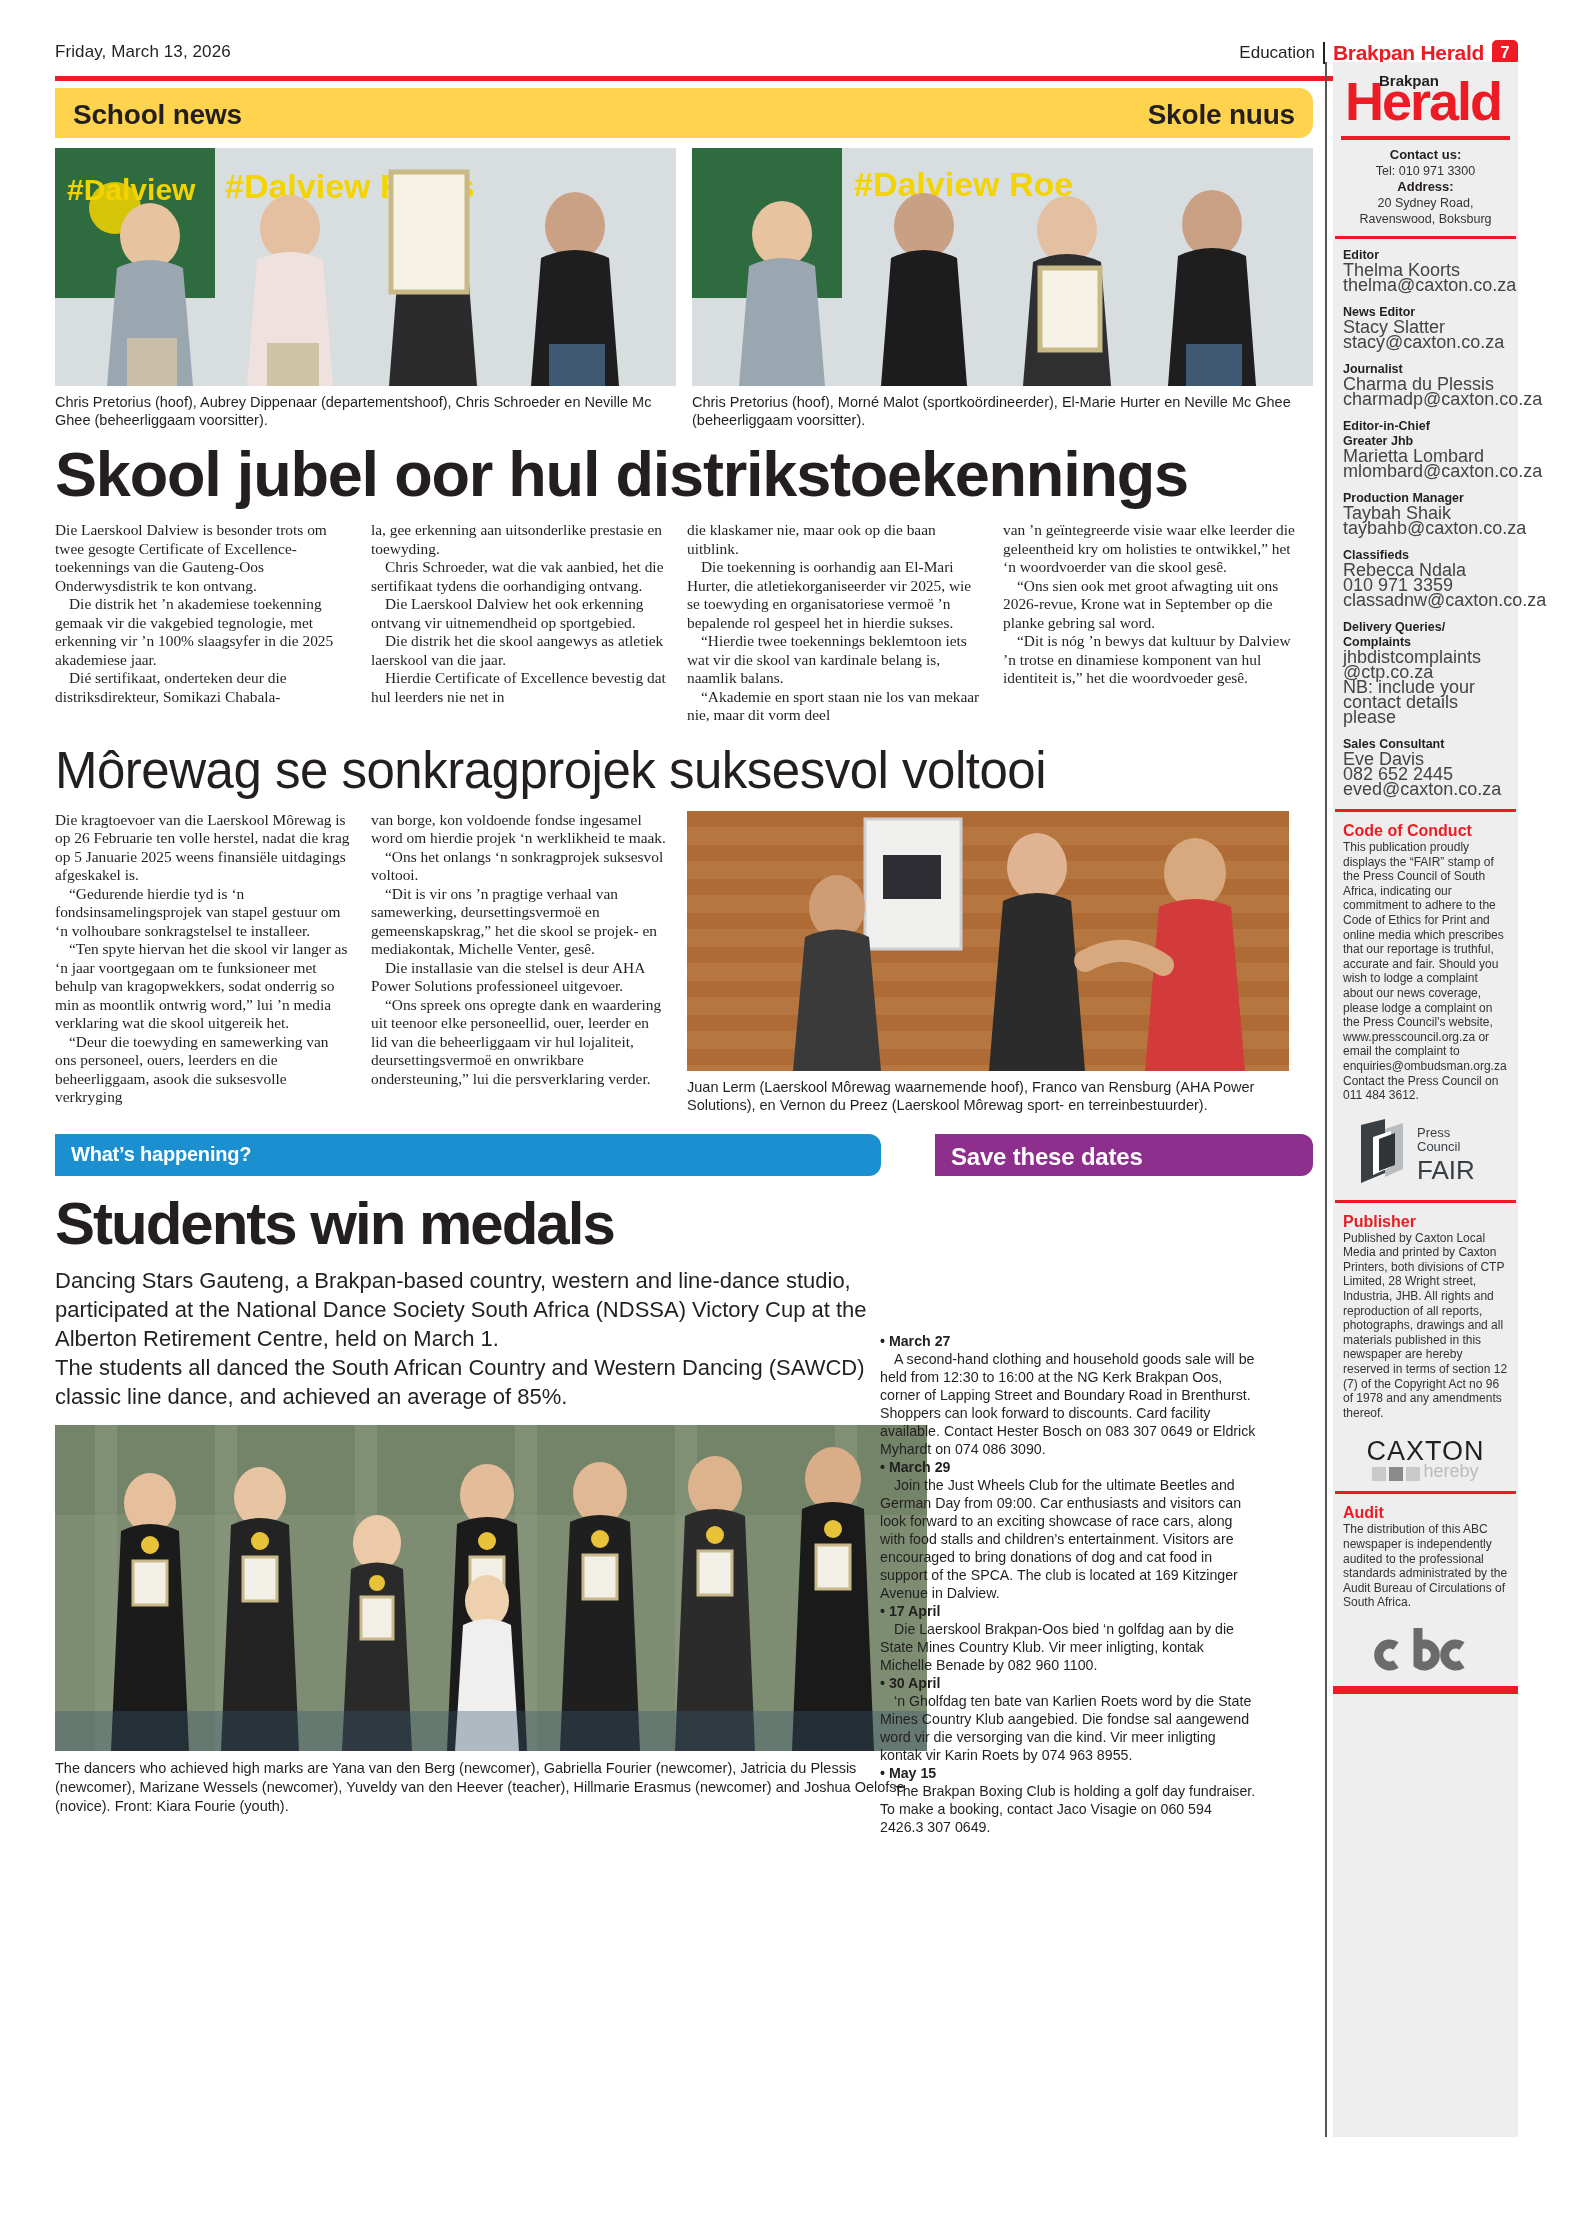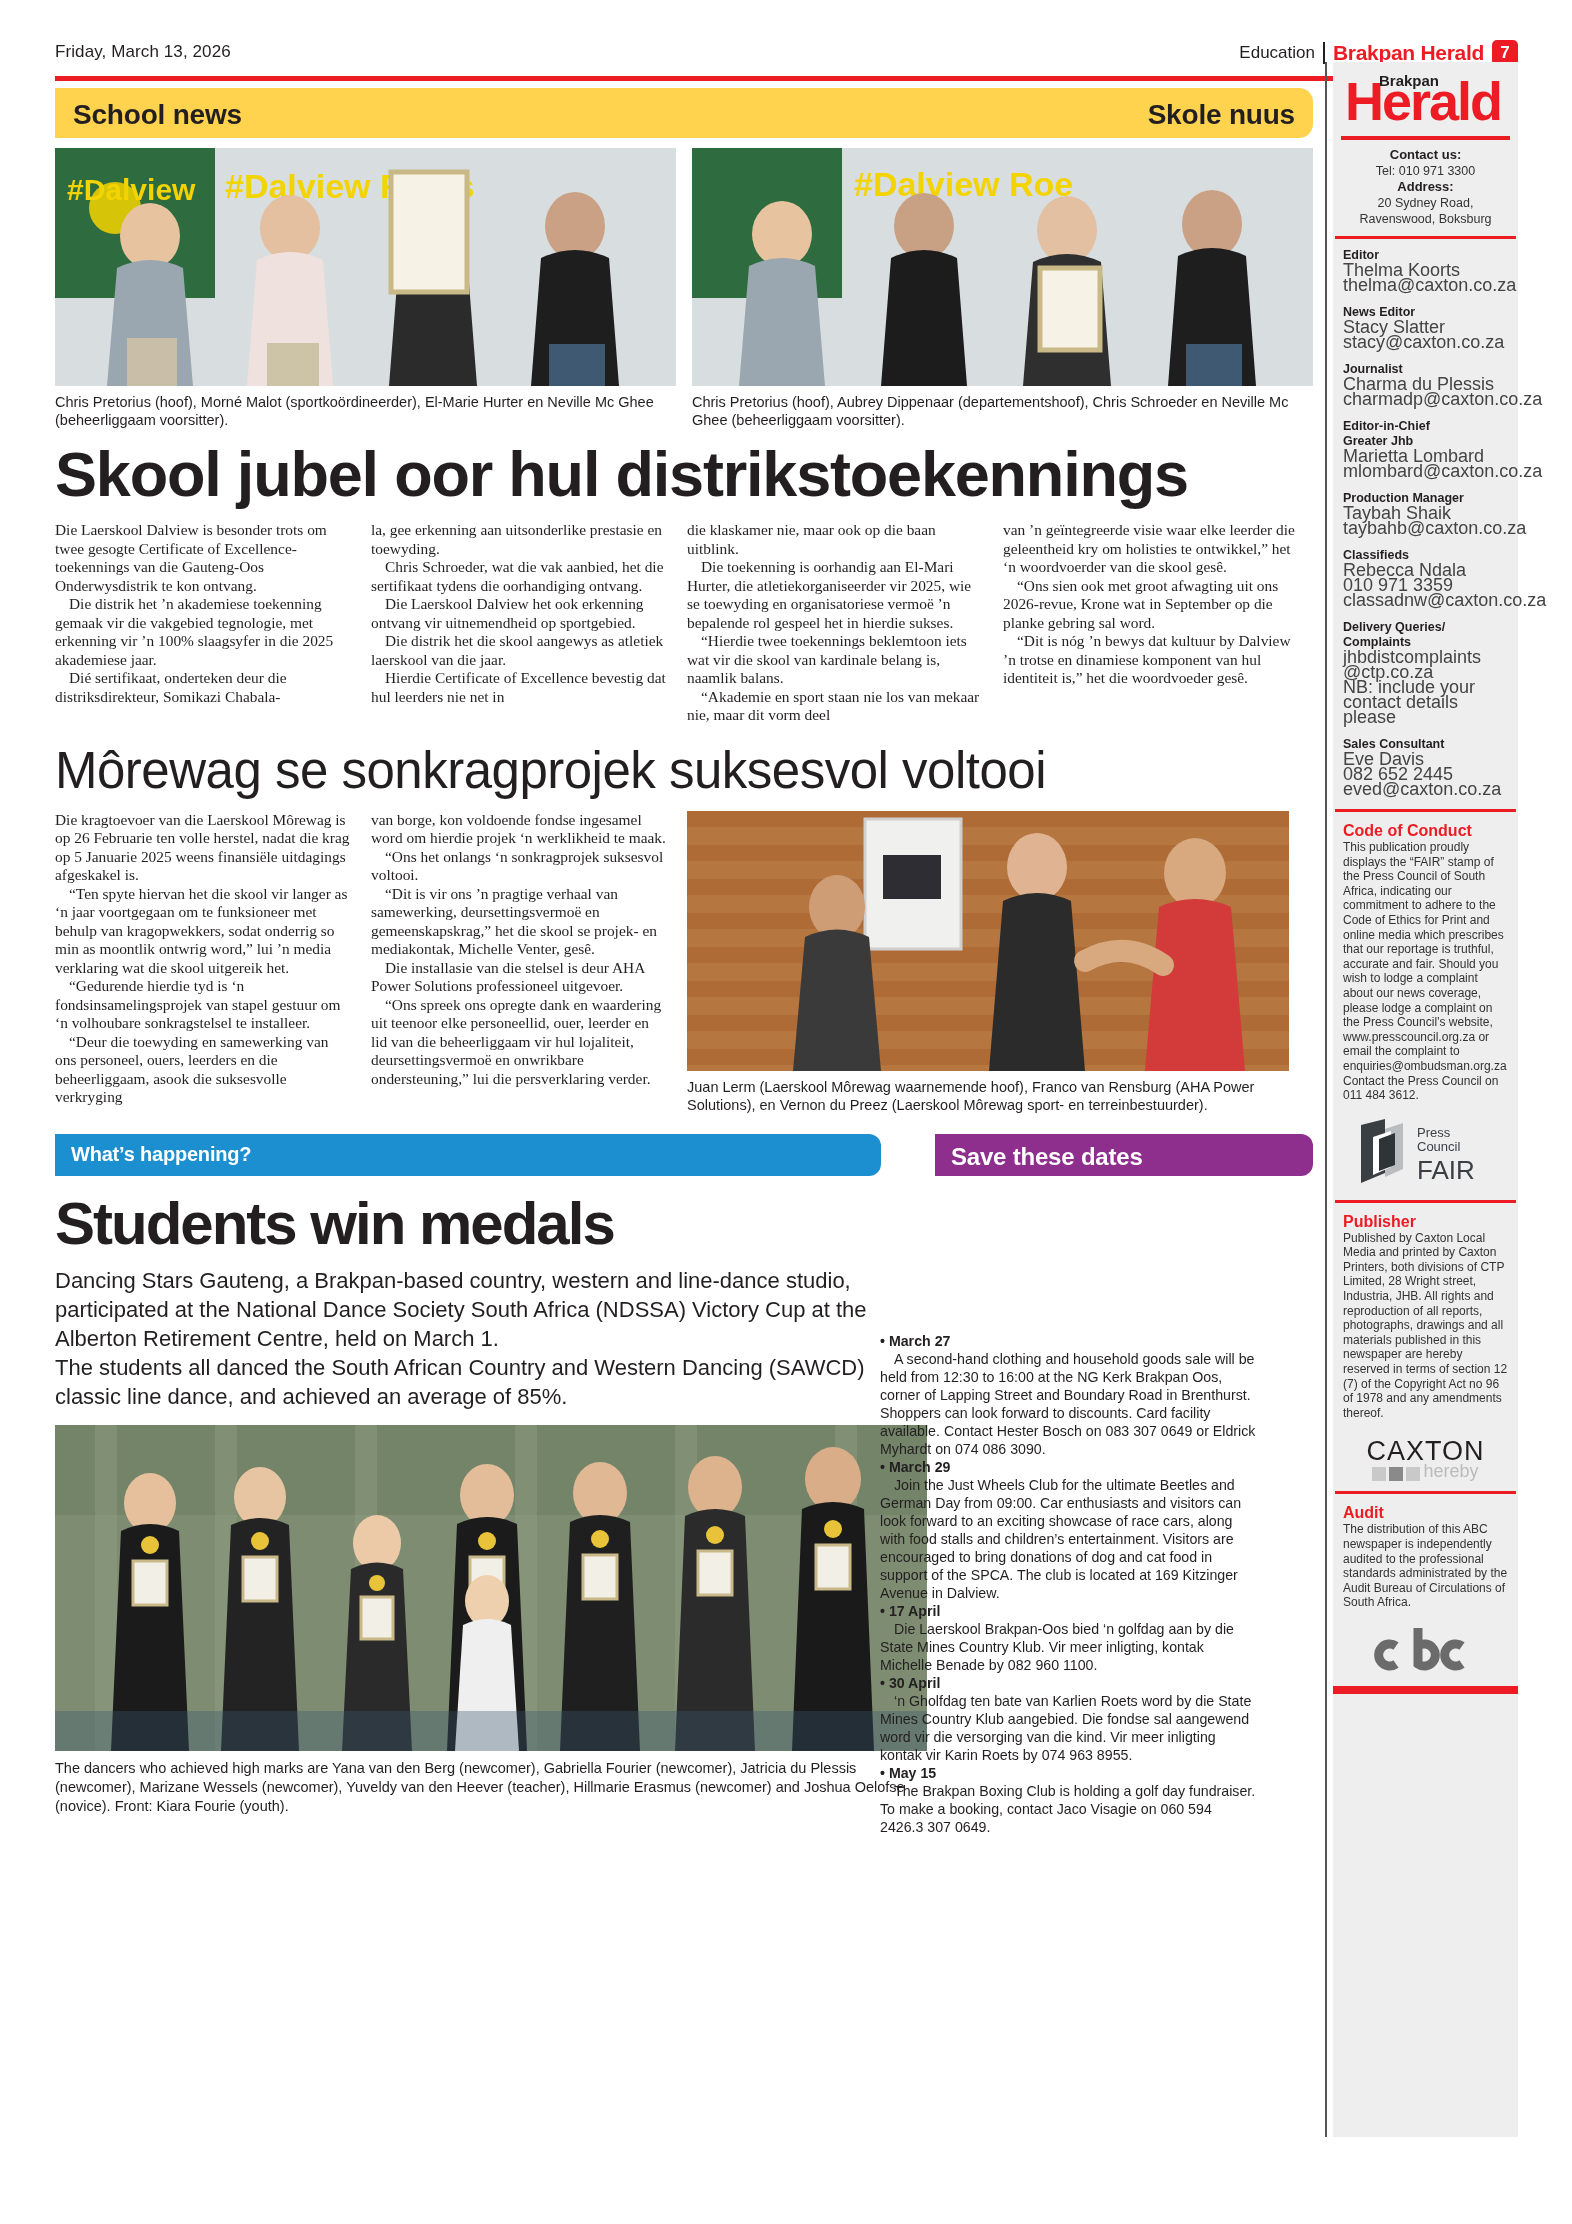--- a/index.html
+++ b/index.html
@@ -378,22 +378,22 @@
         <g>
           <ellipse cx="520" cy="76" rx="30" ry="34" fill="#caa185"></ellipse>
           <path d="M486 108 q34 -16 68 0 l10 130 h-88z" fill="#1e1e1e"></path>
           <rect x="494" y="196" width="56" height="42" fill="#3f5973"></rect>
         </g>
       </svg>
     </div>
   </div>
 
   <div class="caprow">
+    <div class="cap">Chris Pretorius (hoof), Aubrey Dippenaar (departementshoof), Chris Schroeder en Neville Mc Ghee (beheerliggaam voorsitter).</div>
     <div class="cap">Chris Pretorius (hoof), Morné Malot (sportkoördineerder), El-Marie Hurter en Neville Mc Ghee (beheerliggaam voorsitter).</div>
-    <div class="cap">Chris Pretorius (hoof), Aubrey Dippenaar (departementshoof), Chris Schroeder en Neville Mc Ghee (beheerliggaam voorsitter).</div>
   </div>
 
   <div class="headline-1">Skool jubel oor hul distrikstoekennings</div>
 
   <div class="cols-4">
     <div class="col4 bodytext" id="a1c1">
         <p class="first">Die Laerskool Dalview is besonder trots om twee gesogte Certificate of Excellence-toekennings van die Gauteng-Oos Onderwysdistrik te kon ontvang.</p>
         <p class="">Die distrik het ’n akademiese toekenning gemaak vir die vakgebied tegnologie, met erkenning vir ’n 100% slaagsyfer in die 2025 akademiese jaar.</p>
         <p class="">Dié sertifikaat, onderteken deur die distriksdirekteur, Somikazi Chabala-</p>
       </div>
@@ -415,22 +415,22 @@
         <p class="">“Ons sien ook met groot afwagting uit ons 2026-revue, Krone wat in September op die planke gebring sal word.</p>
         <p class="">“Dit is nóg ’n bewys dat kultuur by Dalview ’n trotse en dinamiese komponent van hul identiteit is,” het die woordvoeder gesê.</p>
       </div>
   </div>
 
   <div class="headline-2">Môrewag se sonkragprojek suksesvol voltooi</div>
 
   <div class="art2-wrap">
     <div class="art2-col bodytext" id="a2c1">
         <p class="first">Die kragtoevoer van die Laerskool Môrewag is op 26 Februarie ten volle herstel, nadat die krag op 5 Januarie 2025 weens finansiële uitdagings afgeskakel is.</p>
+        <p class="">“Gedurende hierdie tyd is ‘n fondsinsamelingsprojek van stapel gestuur om ‘n volhoubare sonkragstelsel te installeer.</p>
         <p class="">“Ten spyte hiervan het die skool vir langer as ‘n jaar voortgegaan om te funksioneer met behulp van kragopwekkers, sodat onderrig so min as moontlik ontwrig word,” lui ’n media verklaring wat die skool uitgereik het.</p>
-        <p class="">“Gedurende hierdie tyd is ‘n fondsinsamelingsprojek van stapel gestuur om ‘n volhoubare sonkragstelsel te installeer.</p>
         <p class="">“Deur die toewyding en samewerking van ons personeel, ouers, leerders en die beheerliggaam, asook die suksesvolle verkryging</p>
       </div>
     <div class="art2-col bodytext" id="a2c2">
         <p class="first">van borge, kon voldoende fondse ingesamel word om hierdie projek ‘n werklikheid te maak.</p>
         <p class="">“Ons het onlangs ‘n sonkragprojek suksesvol voltooi.</p>
         <p class="">“Dit is vir ons ’n pragtige verhaal van samewerking, deursettingsvermoë en gemeenskapskrag,” het die skool se projek- en mediakontak, Michelle Venter, gesê.</p>
         <p class="">Die installasie van die stelsel is deur AHA Power Solutions professioneel uitgevoer.</p>
         <p class="">“Ons spreek ons opregte dank en waardering uit teenoor elke personeellid, ouer, leerder en lid van die beheerliggaam vir hul lojaliteit, deursettingsvermoë en onwrikbare ondersteuning,” lui die persverklaring verder.</p>
       </div>
     <div class="art2-photo-col">

